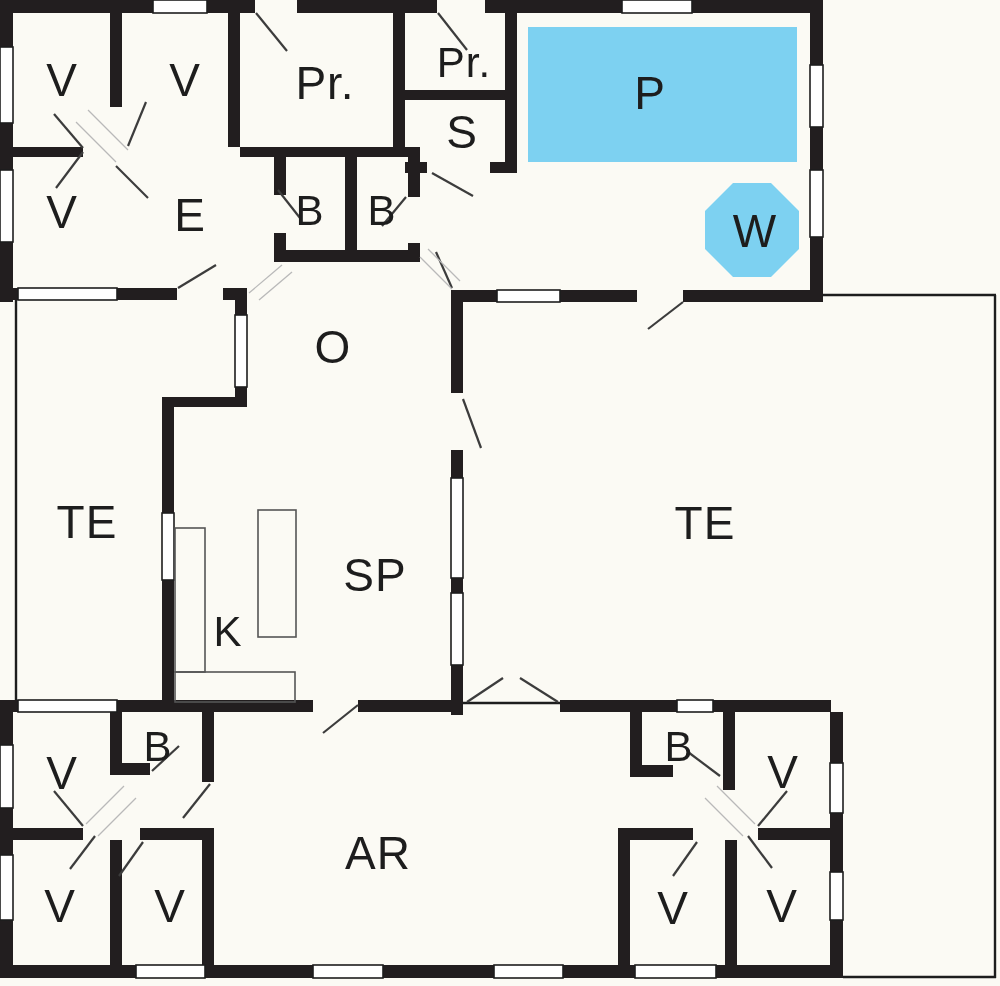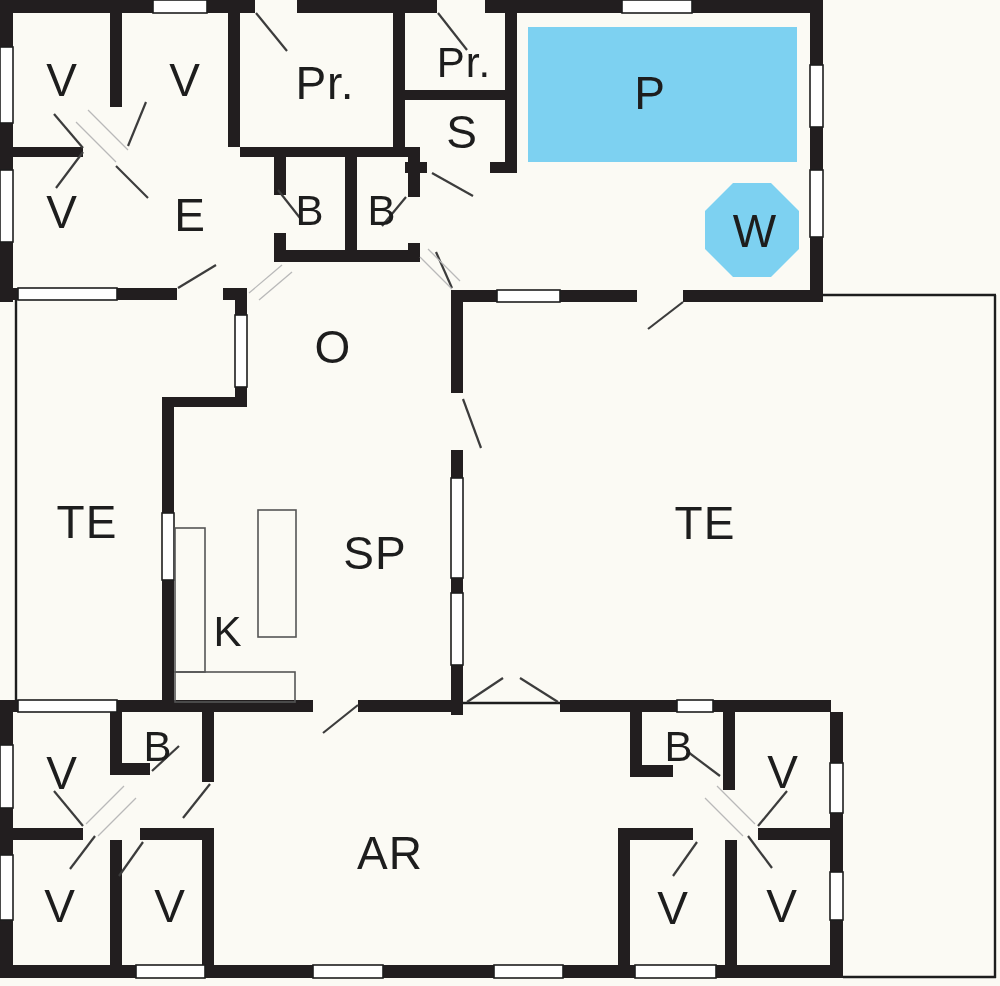--- a/index.html
+++ b/index.html
@@ -213,24 +213,24 @@
   <span class="room-label" style="left:325px;top:83px">Pr.</span>
   <span class="room-label sm" style="left:464px;top:63px">Pr.</span>
   <span class="room-label" style="left:462px;top:132px">S</span>
   <span class="room-label" style="left:190px;top:215px">E</span>
   <span class="room-label sm" style="left:310px;top:211px">B</span>
   <span class="room-label sm" style="left:382px;top:211px">B</span>
   <span class="room-label" style="left:650px;top:93px">P</span>
   <span class="room-label" style="left:755px;top:231px">W</span>
   <span class="room-label" style="left:333px;top:347px">O</span>
   <span class="room-label" style="left:87px;top:522px">TE</span>
-  <span class="room-label" style="left:375px;top:553px">SP</span>
+  <span class="room-label" style="left:375px;top:575px">SP</span>
   <span class="room-label sm" style="left:228px;top:632px">K</span>
   <span class="room-label" style="left:705px;top:523px">TE</span>
-  <span class="room-label" style="left:390px;top:853px">AR</span>
+  <span class="room-label" style="left:378px;top:853px">AR</span>
   <span class="room-label" style="left:62px;top:773px">V</span>
   <span class="room-label sm" style="left:158px;top:747px">B</span>
   <span class="room-label" style="left:60px;top:906px">V</span>
   <span class="room-label" style="left:170px;top:906px">V</span>
   <span class="room-label sm" style="left:679px;top:747px">B</span>
   <span class="room-label" style="left:783px;top:772px">V</span>
   <span class="room-label" style="left:673px;top:908px">V</span>
   <span class="room-label" style="left:782px;top:906px">V</span>
 </div>
 

